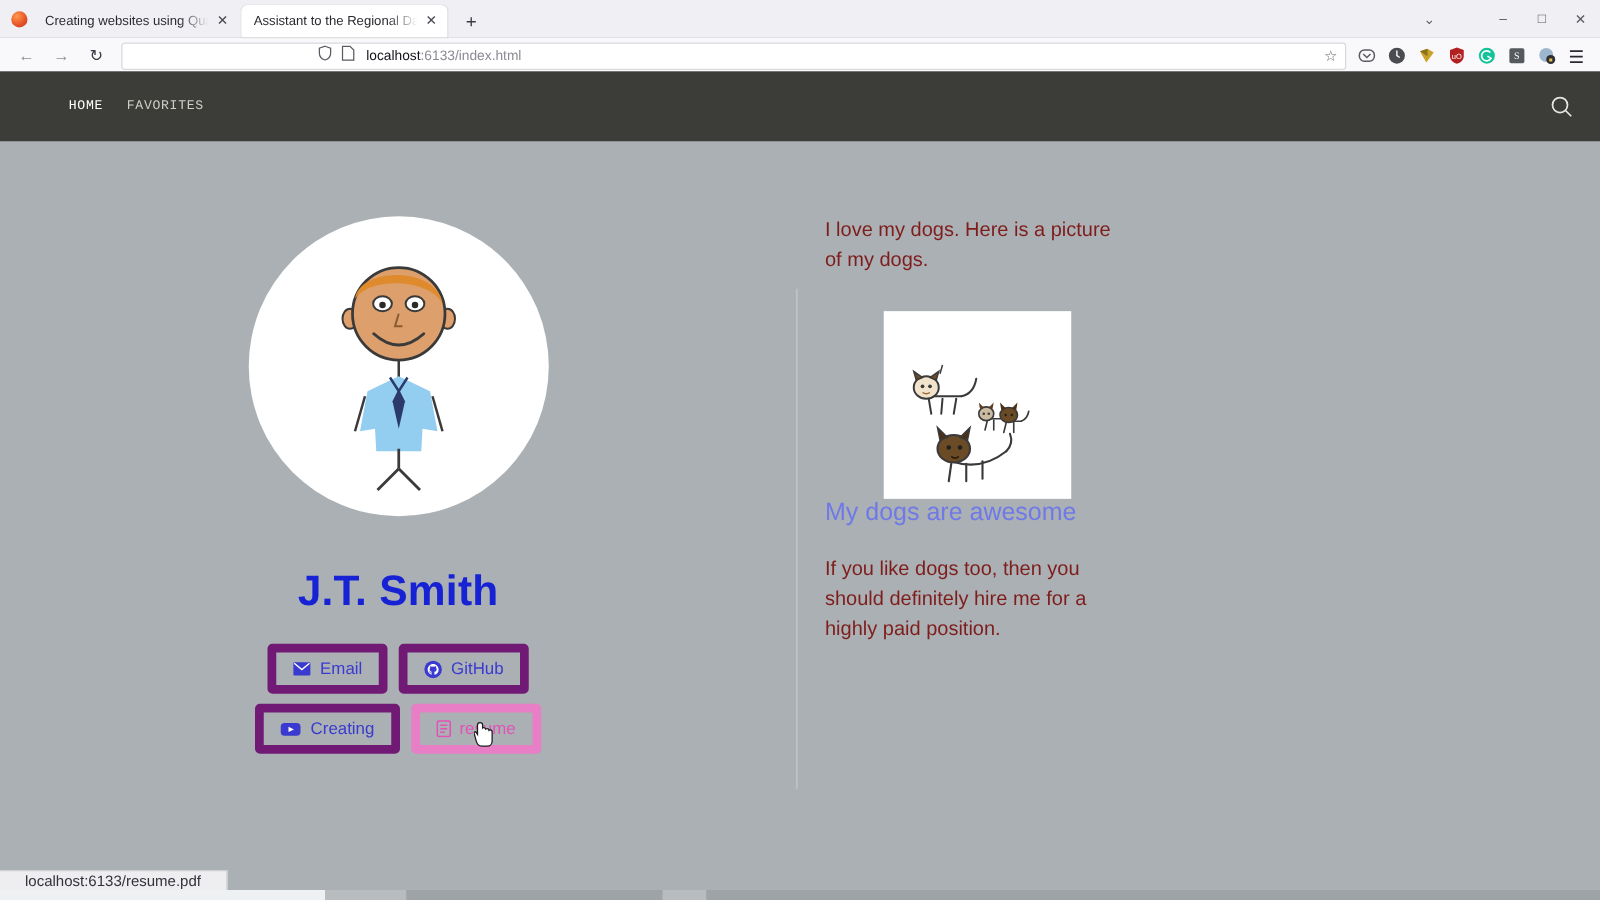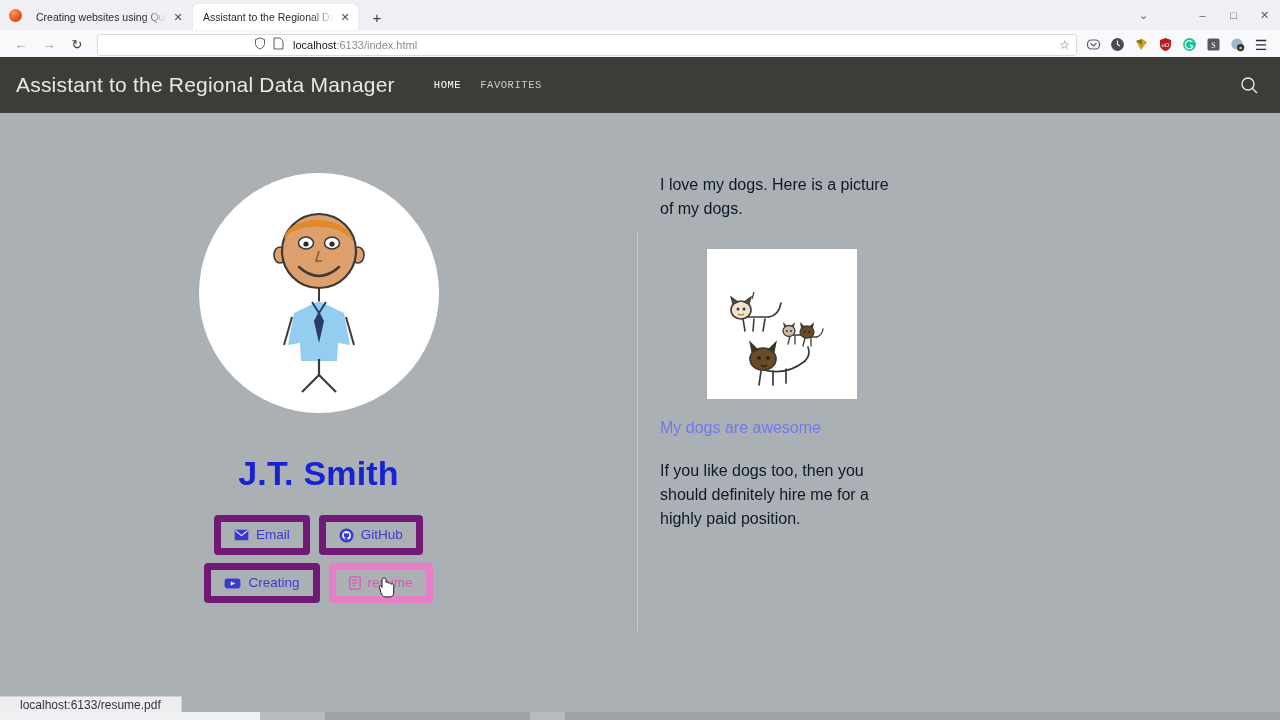--- a/index.html
+++ b/index.html
@@ -130,28 +130,28 @@
     display: inline-flex; align-items: center; gap: 7px;
     border: 7px solid #701a75; border-radius: 4px;
     padding: 5px 13px; font-size: 13.5px; color: #3a3ad0;
     background: transparent; text-decoration: none; line-height: 1.2;
   }
   .lbtn.pink { border-color: #e87ec6; color: #e352b8; }
   .lbtn svg { display: block; }
 
   .col-right { padding-left: 23px; width: 420px; }
   .col-right p {
-    font-size: 16px; color: #0f172a; line-height: 1.52; max-width: 232px;
+    font-size: 16px; color: #7f1d1d; line-height: 1.52; max-width: 232px;
   }
   .dogs-frame {
     width: 150px; height: 150px; background: #ffffff;
     margin: 27px 0 0 47px; overflow: hidden;
   }
   .dogs-link {
-    display: inline-block; margin-top: 20px; font-size: 16px;
+    display: inline-block; font-size: 20px;
     color: #6f79e8; text-decoration: none;
   }
   .para2 { margin-top: 22px; }
 
   
   .statusbar {
     position: absolute; left: 0; bottom: 8px; height: 16px;
     background: #eeeef1; border: 1px solid #cfcfd4; border-left: none; border-bottom: none;
     font-size: 12px; color: #32323a; display: flex; align-items: center;
     padding: 0 20px; max-width: 300px; white-space: nowrap;
@@ -261,21 +261,20 @@
             <path d="M9.4 9.8 h2.4 v2.4 h-2.4 z" fill="#e9c24a"></path>
           </svg>
       </span>
     </div>
     <div class="hamburger">☰</div>
   </div>
 
   <div class="page">
 
     <div class="site-navbar">
-      <div class="site-title">Assistant to the Regional Data Manager</div>
       <nav class="site-nav">
         <a href="#" class="on">HOME</a>
         <a href="#">FAVORITES</a>
       </nav>
       <div class="search-icon-wrap">
         <svg width="19" height="19" viewBox="0 0 19 19">
           <circle cx="8" cy="8" r="6" fill="none" stroke="#e6e6e2" stroke-width="1.4"></circle>
           <line x1="12.4" y1="12.4" x2="17" y2="17" stroke="#e6e6e2" stroke-width="1.4"></line>
         </svg>
       </div>

